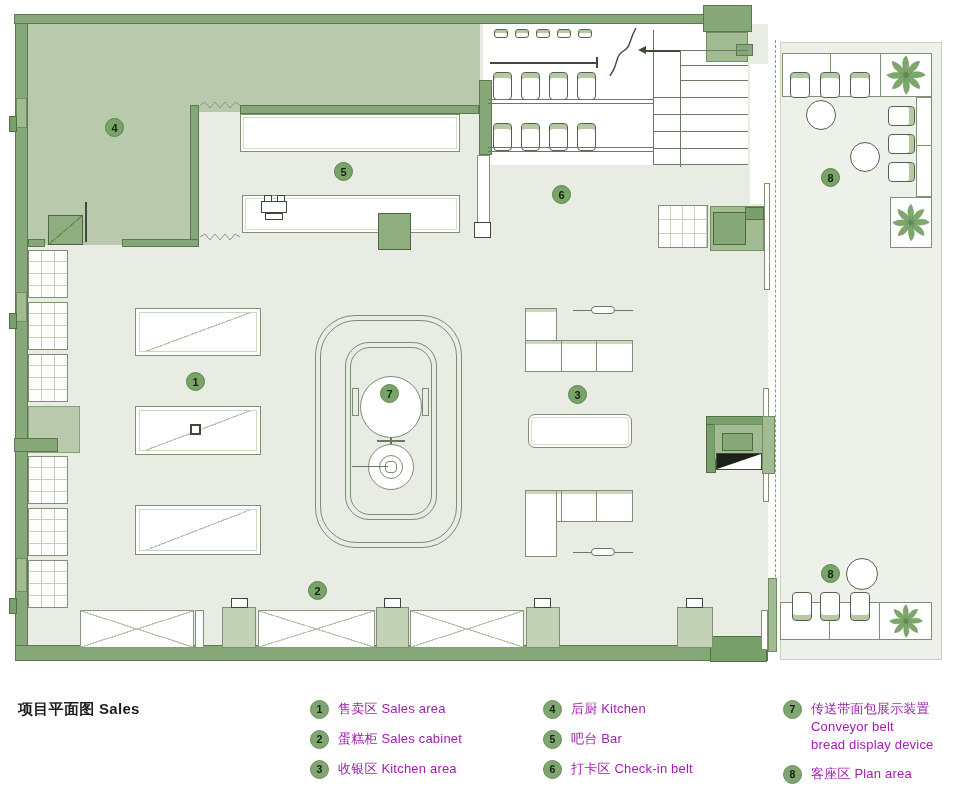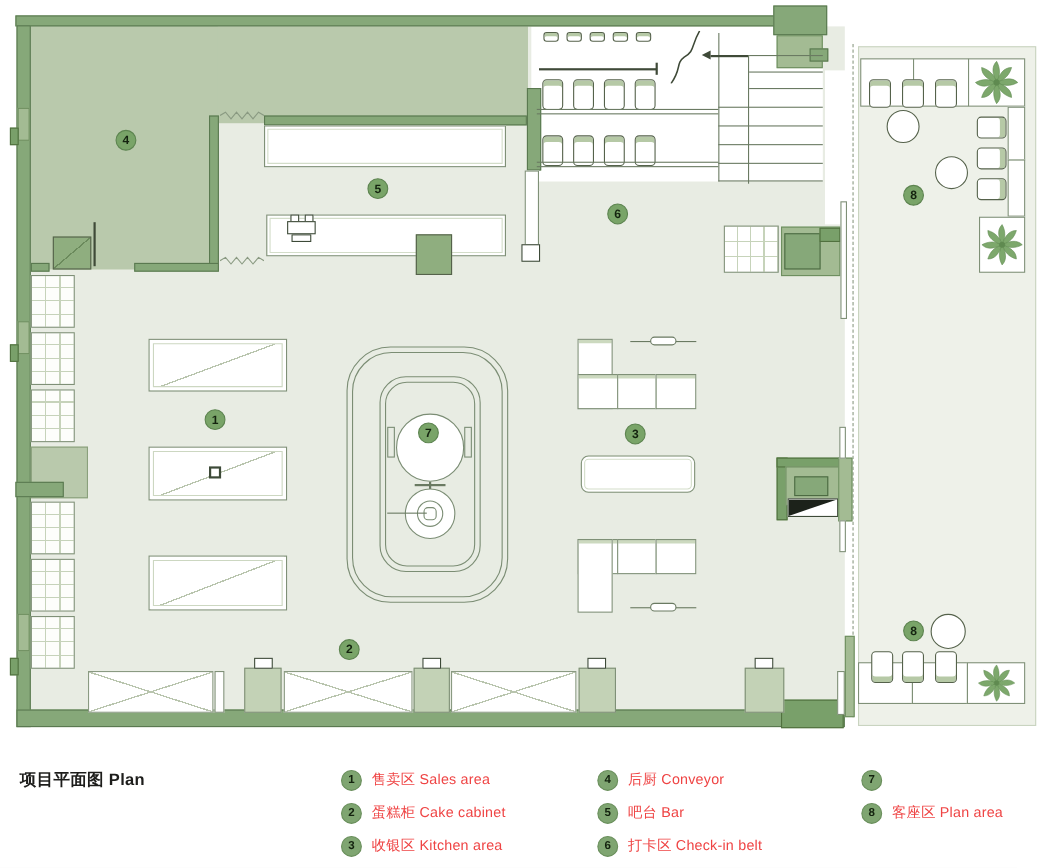--- a/index.html
+++ b/index.html
@@ -56,21 +56,21 @@
   .marker{width:19px;height:19px;border-radius:50%;background:#79a468;
     border:1px solid #5d8450;color:#14230f;font-size:11px;font-weight:700;
     line-height:18px;text-align:center;}
   
   .legend-title{font-size:15px;font-weight:600;color:#1d1d1b;letter-spacing:.3px;}
   .lcol{position:absolute;top:700px;}
   .lrow{display:flex;align-items:flex-start;margin-bottom:11px;}
   .lnum{flex:0 0 17px;width:17px;height:17px;border-radius:50%;background:#7fa571;
     border:1px solid #6a8f5c;color:#14230f;font-size:10.5px;font-weight:600;
     line-height:16px;text-align:center;margin-right:9px;margin-top:0px;}
-  .ltext{font-size:13px;color:#ef4444;line-height:17px;letter-spacing:.2px;}
+  .ltext{font-size:13px;color:#a21caf;line-height:17px;letter-spacing:.2px;}
   .ltext div{line-height:18px;}
 </style>
 </head>
 <body>
 
 <div class="a" style="left:0;top:0;width:960px;height:690px;">
 
   <div class="a floor-main" style="left:28px;top:24px;width:740px;height:622px;"></div>
   <div class="a floor-kitchen" style="left:28px;top:24px;width:452px;height:88px;"></div>
   <div class="a floor-kitchen" style="left:28px;top:24px;width:170px;height:221px;"></div>
@@ -304,53 +304,58 @@
   <div class="a" style="left:526px;top:607px;width:34px;height:41px;background:#c3d2b6;border:1px solid #7f9077;"></div>
   <div class="a" style="left:534px;top:598px;width:17px;height:10px;background:#fff;border:1.5px solid #3d4a38;"></div>
   <div class="a" style="left:677px;top:607px;width:36px;height:41px;background:#c3d2b6;border:1px solid #7f9077;"></div>
   <div class="a" style="left:686px;top:598px;width:17px;height:10px;background:#fff;border:1.5px solid #3d4a38;"></div>
   <div class="a wbox" style="left:761px;top:610px;width:7px;height:40px;"></div>
   <div class="a wall-light" style="left:768px;top:578px;width:9px;height:74px;"></div>
   <div class="a marker" style="left:308px;top:581px;">2</div>
 
 </div>
 
-<div class="a legend-title" style="left:18px;top:700px;">项目平面图 Plan</div>
+<div class="a legend-title" style="left:18px;top:700px;">项目平面图 Sales</div>
 
 <div class="lcol" style="left:310px;">
   <div class="lrow">
     <span class="lnum">1</span>
     <span class="ltext">售卖区 Sales area</span>
   </div>
   <div class="lrow">
     <span class="lnum">2</span>
-    <span class="ltext">蛋糕柜 Cake cabinet</span>
+    <span class="ltext">蛋糕柜 Sales cabinet</span>
   </div>
   <div class="lrow">
     <span class="lnum">3</span>
     <span class="ltext">收银区 Kitchen area</span>
   </div>
 </div>
 
 <div class="lcol" style="left:543px;">
   <div class="lrow">
     <span class="lnum">4</span>
-    <span class="ltext">后厨 Conveyor</span>
+    <span class="ltext">后厨 Kitchen</span>
   </div>
   <div class="lrow">
     <span class="lnum">5</span>
     <span class="ltext">吧台 Bar</span>
   </div>
   <div class="lrow">
     <span class="lnum">6</span>
     <span class="ltext">打卡区 Check-in belt</span>
   </div>
 </div>
 
 <div class="lcol" style="left:783px;">
   <div class="lrow">
     <span class="lnum">7</span>
+    <div class="ltext">
+      <div>传送带面包展示装置</div>
+      <div>Conveyor belt</div>
+      <div>bread display device</div>
+    </div>
   </div>
   <div class="lrow">
     <span class="lnum">8</span>
     <span class="ltext">客座区 Plan area</span>
   </div>
 </div>
 
 </body></html>

